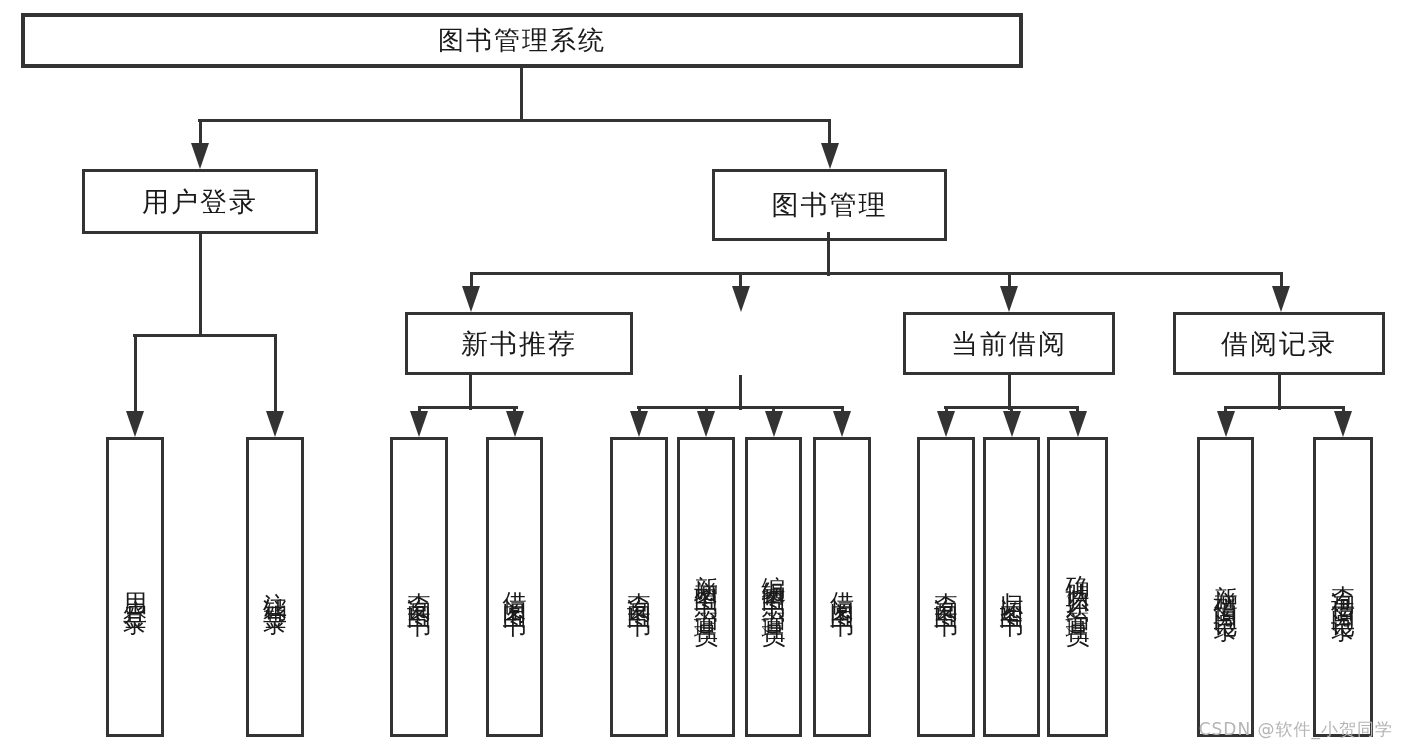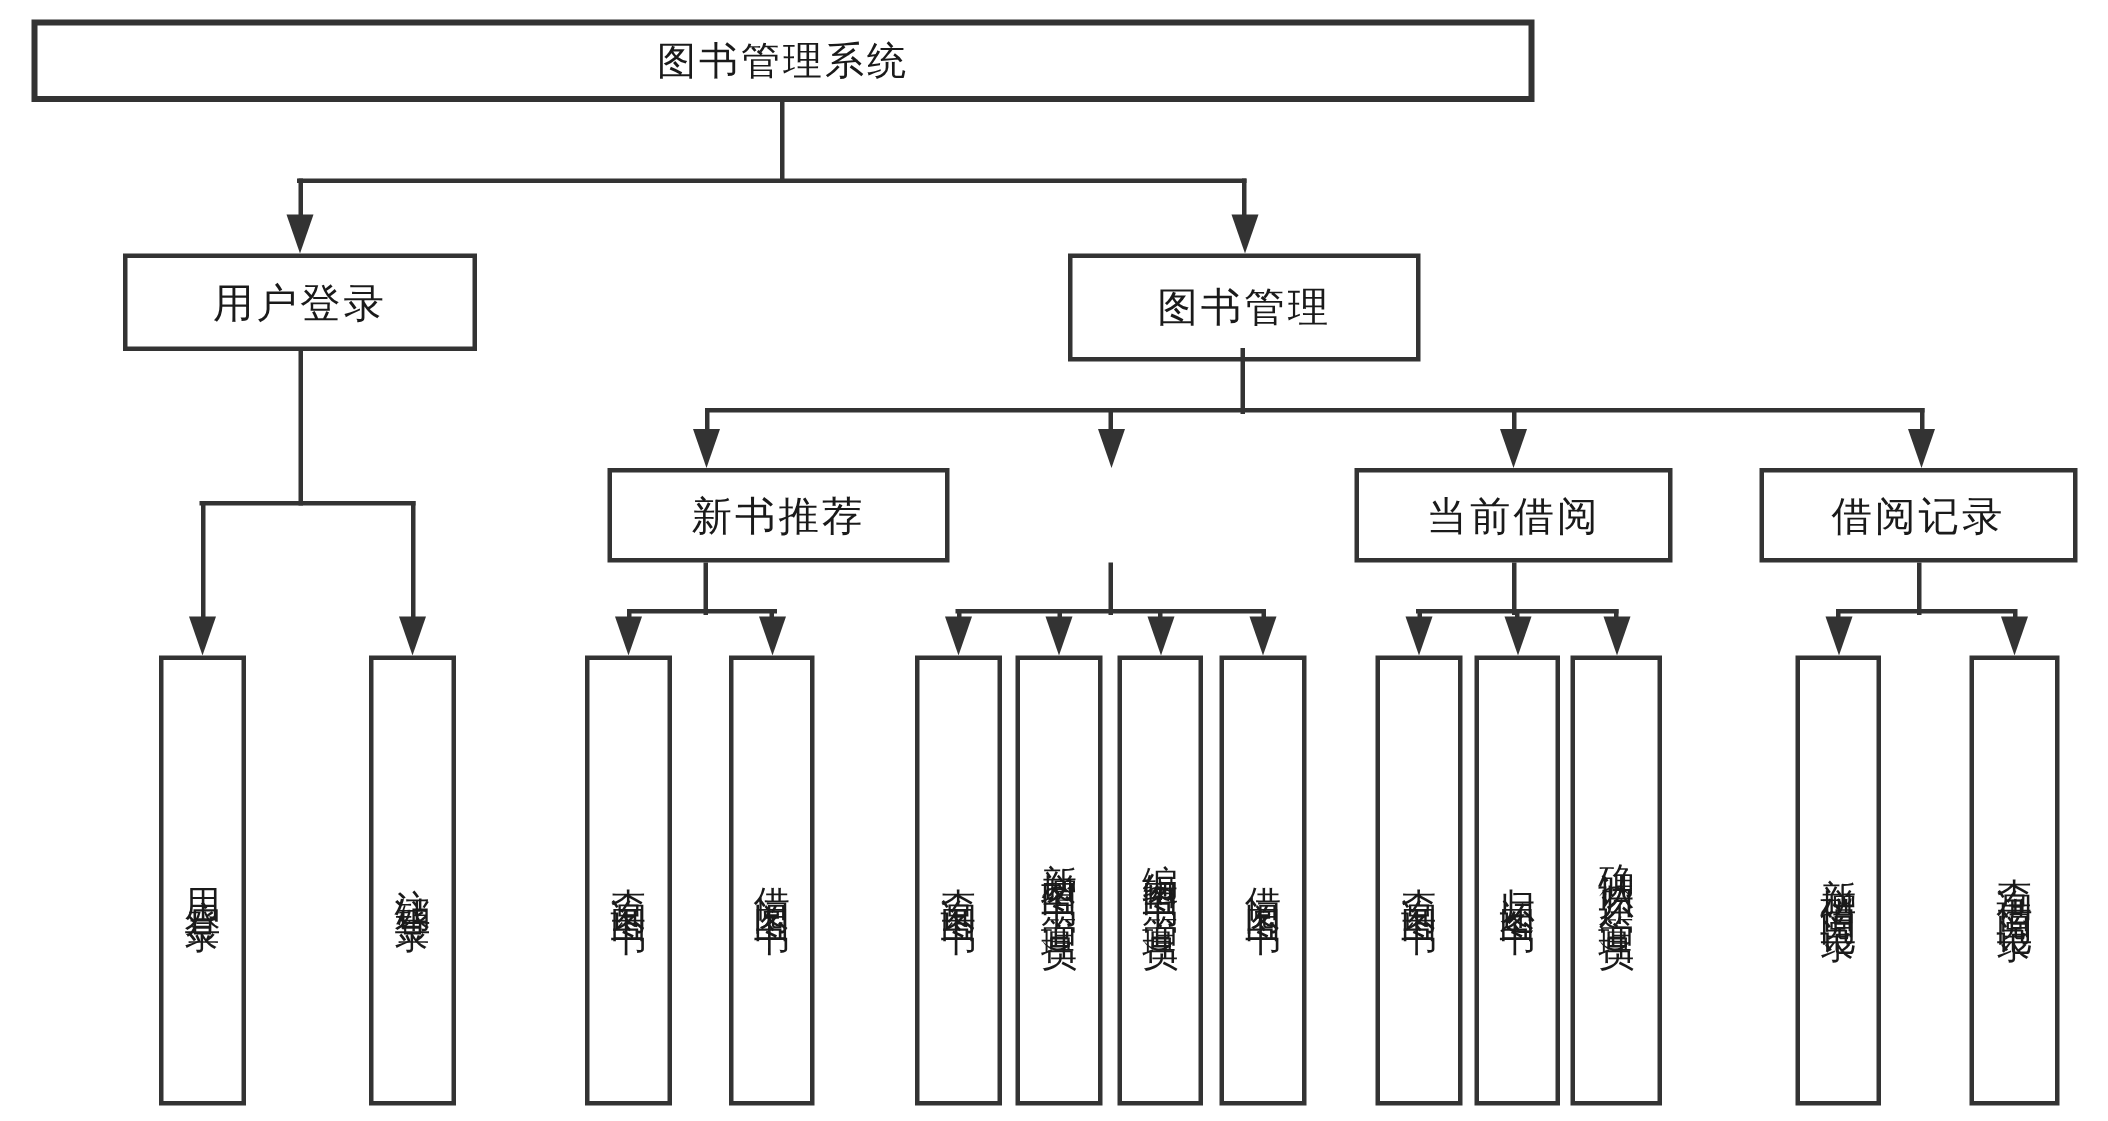--- a/index.html
+++ b/index.html
@@ -169,14 +169,15 @@
     <span class="vlabel">确认归还（管理员）</span>
   </div>
 
   <div class="leaf" style="left:1197px; width:57px;">
     <span class="vlabel">新增借阅记录</span>
   </div>
   <div class="leaf" style="left:1313px; width:60px;">
     <span class="vlabel">查询借阅记录</span>
   </div>
 
+  <div class="watermark">CSDN @软件_小贺同学</div>
 
 </div>
 
 </body></html>

